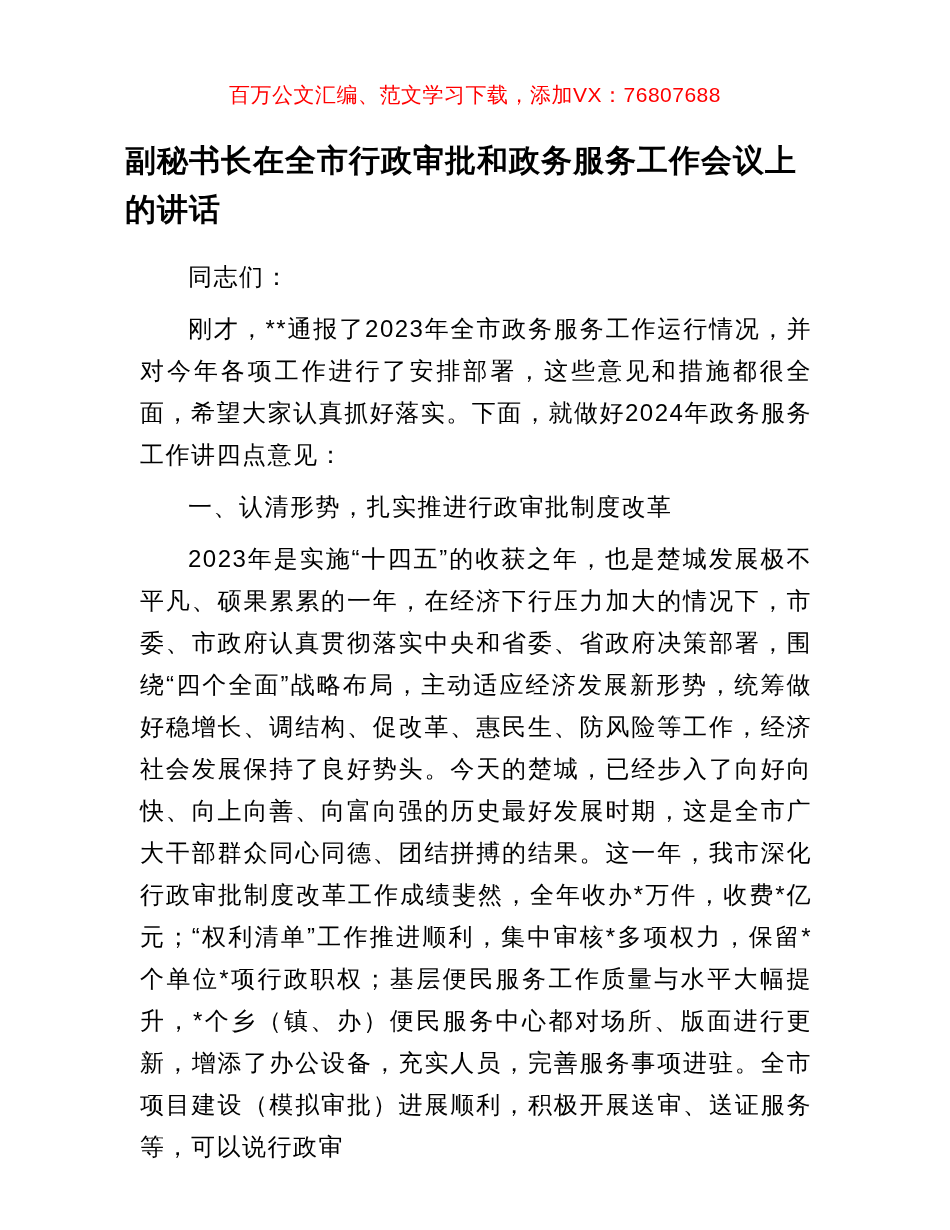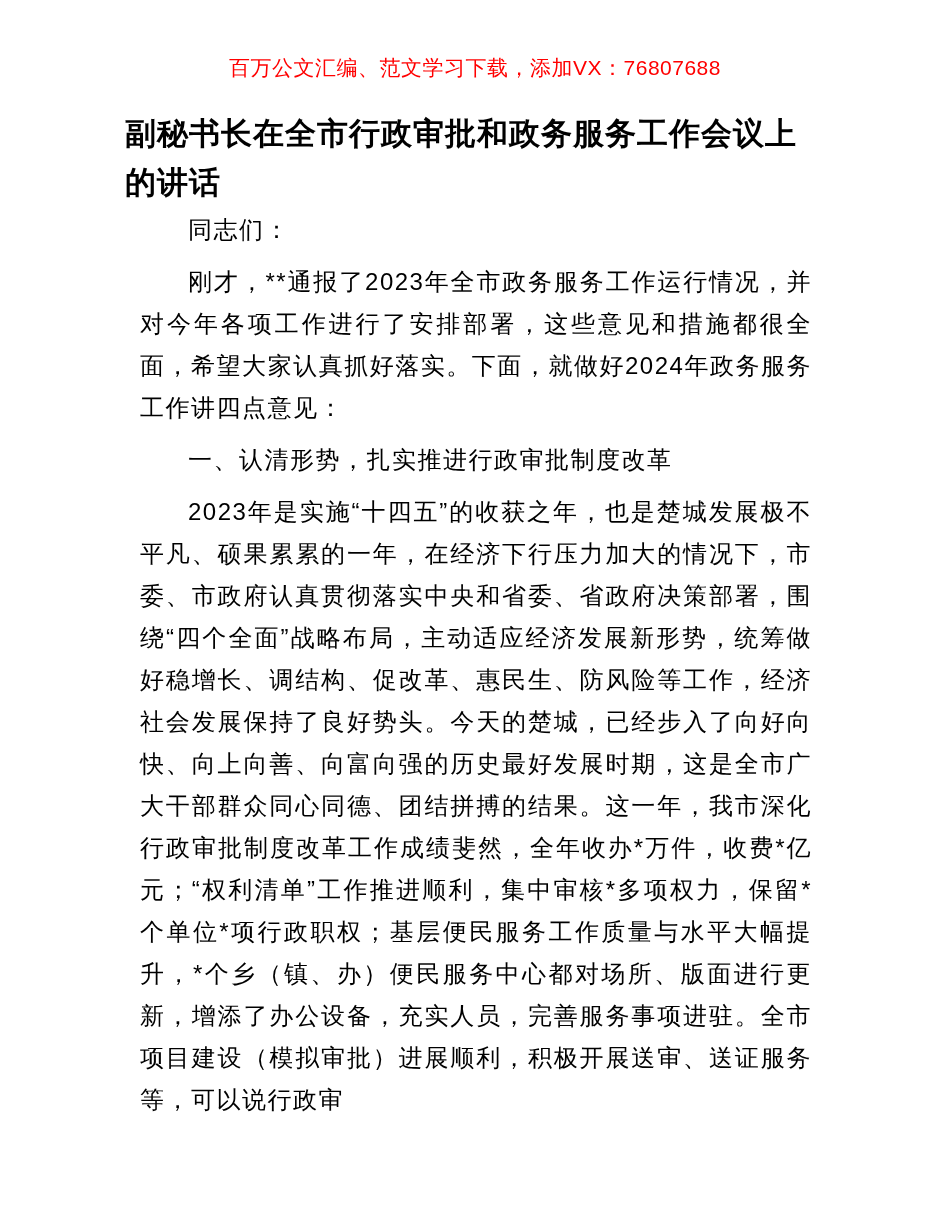--- a/index.html
+++ b/index.html
@@ -14,40 +14,40 @@
     font-family: "Liberation Sans", "DejaVu Sans", sans-serif;
     color: #000000;
   }
   .page {
     position: relative;
     width: 950px;
     height: 1230px;
     background: #ffffff;
   }
   .promo-banner {
-    padding-top: 54px;
+    padding-top: 81px;
     text-align: center;
     color: #ff0000;
     font-size: 21px;
     line-height: 28px;
     letter-spacing: 0.5px;
     font-weight: 400;
   }
   .doc-title {
     width: 700px;
     margin: 27px auto 0 auto;
     font-size: 31px;
     line-height: 49px;
     font-weight: 700;
     letter-spacing: 1px;
   }
   .content {
     width: 672px;
     margin-left: 140px;
-    margin-top: 2px;
+    margin-top: 22px;
     font-size: 24px;
     line-height: 42px;
     letter-spacing: 1.5px;
     text-align: justify;
   }
   .para {
     margin: 0 0 10px 0;
     text-indent: 2em;
     font-weight: 400;
   }

